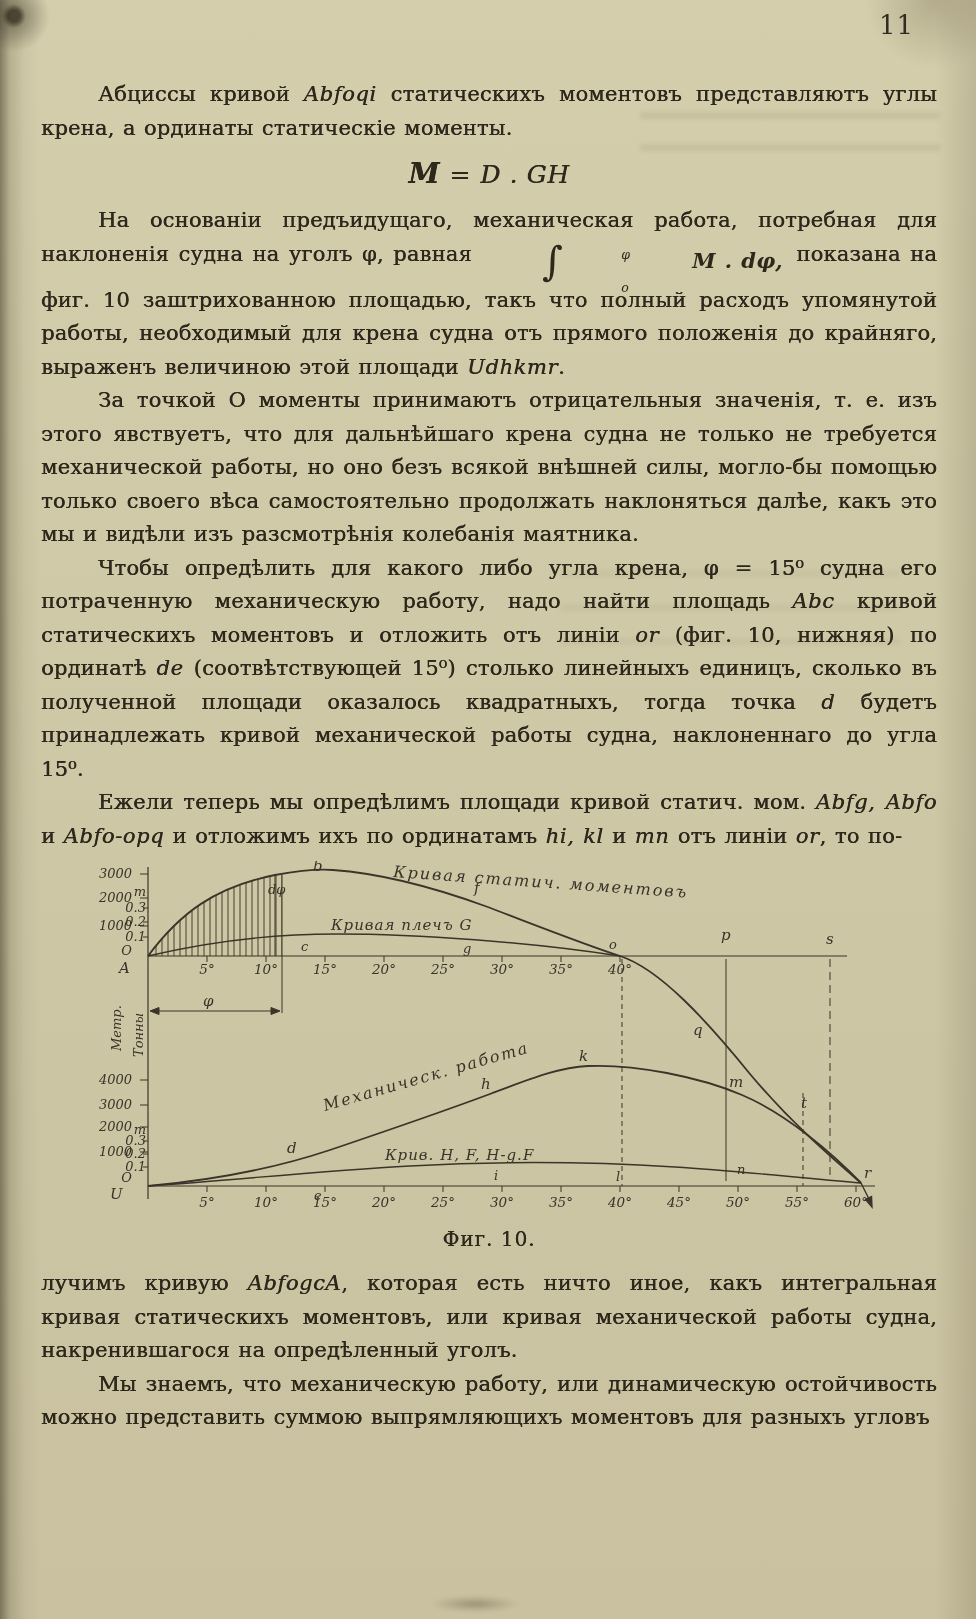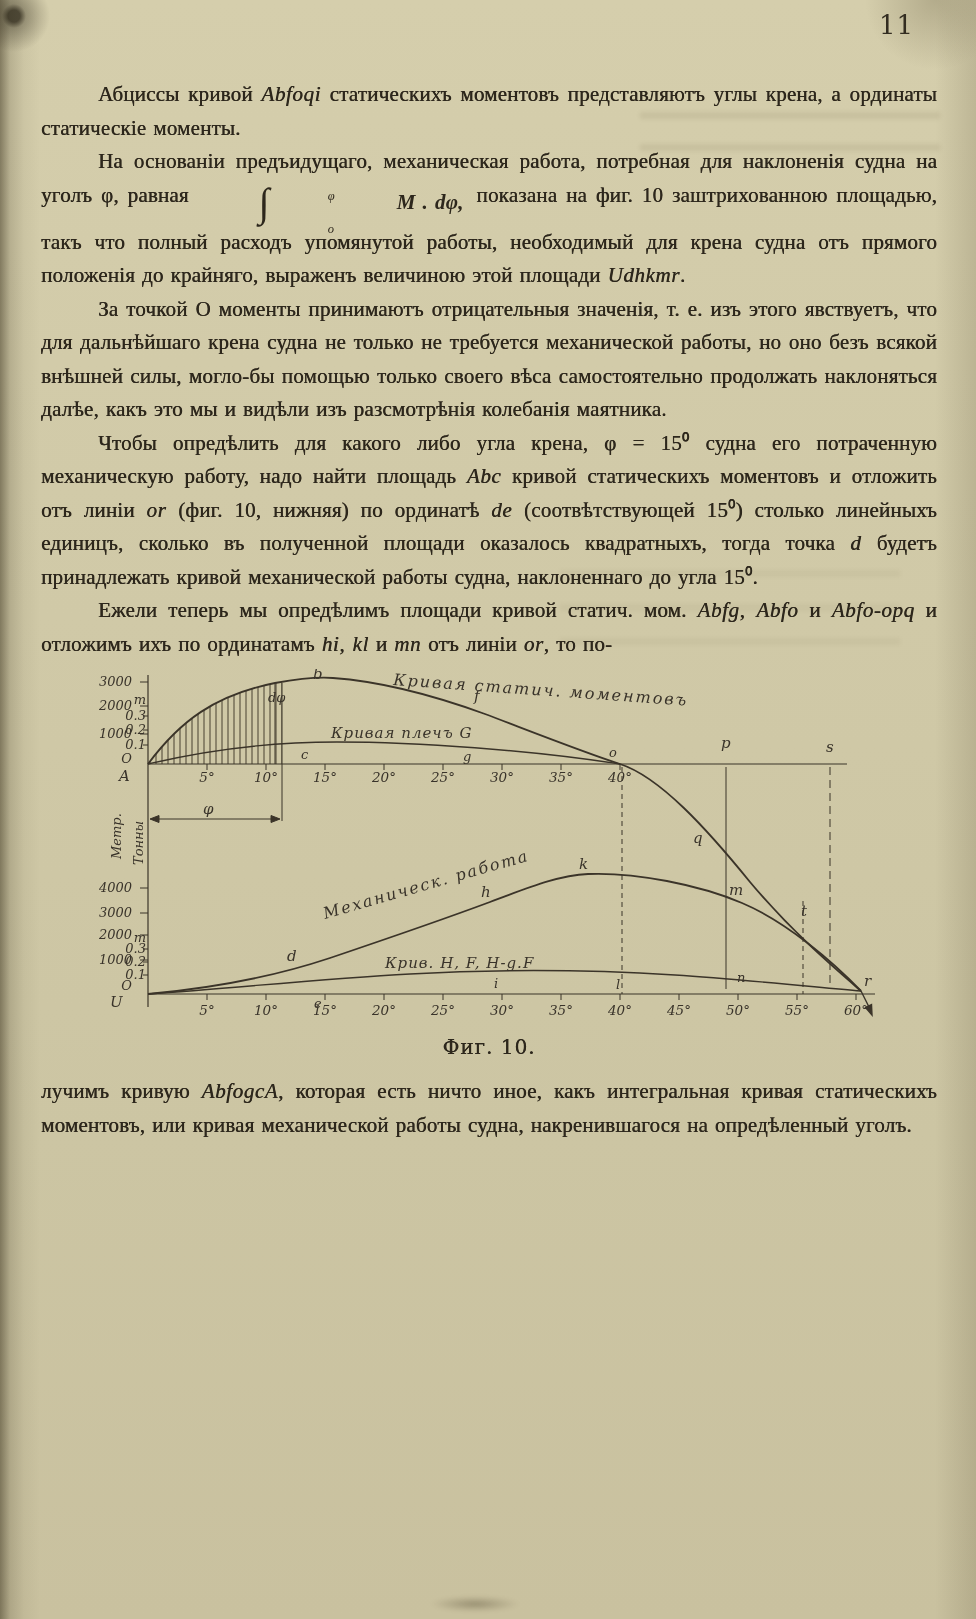--- a/index.html
+++ b/index.html
@@ -18,21 +18,20 @@
   }
   .pagenum {
     position: absolute; top: 10px; right: 62px;
     font-size: 26px; font-weight: normal; letter-spacing: 1px; color: #332d21;
   }
   .content { position: absolute; left: 41px; top: 78px; width: 896px; }
   .para {
     font-size: 21px; line-height: 33.5px; text-align: justify;
     text-indent: 57px; letter-spacing: 0.2px; word-spacing: 1.5px;
     text-shadow: 0.4px 0 0 currentColor;
-    font-family: Liberation Serif, serif;
   }
   .noindent { text-indent: 0; }
   .var { font-style: italic; letter-spacing: 0.6px; }
   .formula {
     text-align: center; font-size: 25px; margin: 12px 0 14px;
     letter-spacing: 1px; text-shadow: 0.4px 0 0 currentColor;
   }
   .frak { font-style: italic; font-weight: bold; font-size: 28px; }
   .integral { display: inline-flex; align-items: center; vertical-align: -14px; margin: 0 4px; text-shadow: none; }
   .int-sign { font-size: 40px; line-height: 0.9; }
@@ -62,20 +61,21 @@
 
 <div class="pagenum">11</div>
 <div class="smudge s1"></div>
 <div class="smudge s2"></div>
 <div class="smudge s3"></div>
 
 <main class="content">
 
   <p class="para"><span>Абциссы кривой </span><span class="var">Abfoqi</span><span> статическихъ моментовъ представляютъ углы крена, а ординаты статическіе моменты.</span></p>
 
+  <div class="formula"><span class="frak">M</span><span> = </span><span class="var">D . GH</span></div>
 
   <p class="para"><span>На основаніи предъидущаго, механическая работа, потребная для наклоненія судна на уголъ φ, равная </span><span class="integral">
         <span class="int-sign">∫</span>
         <span class="int-lims">
           <span class="lim-top">φ</span>
           <span class="lim-bot">o</span>
         </span>
         <span class="int-body">M . dφ,</span>
       </span><span> показана на фиг. 10 заштрихованною площадью, такъ что полный расходъ упомянутой работы, необходимый для крена судна отъ прямого положенія до крайняго, выраженъ величиною этой площади </span><span class="var">Udhkmr</span><span>.</span></p>
 
@@ -240,14 +240,15 @@
       <text class="fs" x="662" y="313">n</text>
       <text class="fl" x="789" y="317">r</text>
     </svg>
   </figure>
 
   <div class="fig-caption">Фиг. 10.</div>
 
   <p class="para noindent"><span>лучимъ кривую </span><span class="var">AbfogcA</span><span>, которая есть ничто иное, какъ интегральная кривая статическихъ моментовъ, или кривая механической работы судна, накренившагося на опредѣленный уголъ.</span></p>
 
 
+  <p class="para"><span>Мы знаемъ, что механическую работу, или динамическую остойчивость можно представить суммою выпрямляющихъ моментовъ для разныхъ угловъ</span></p>
 
 </main>
 
 </body></html>

